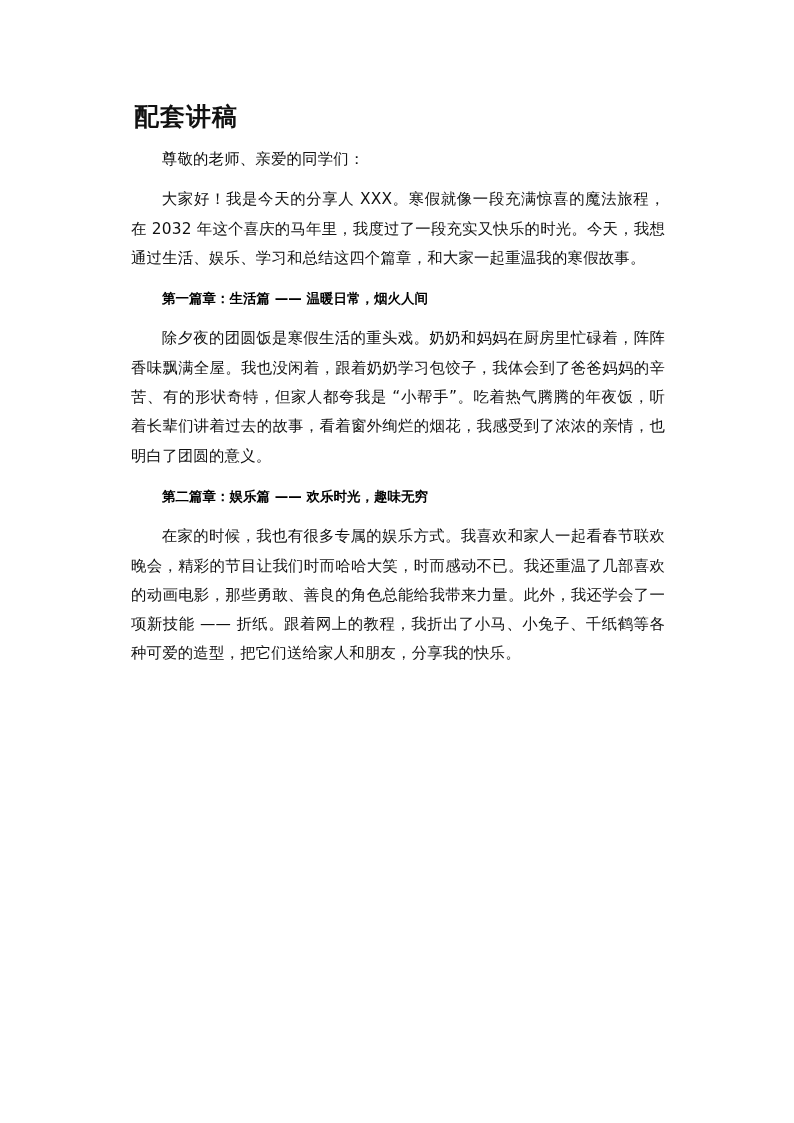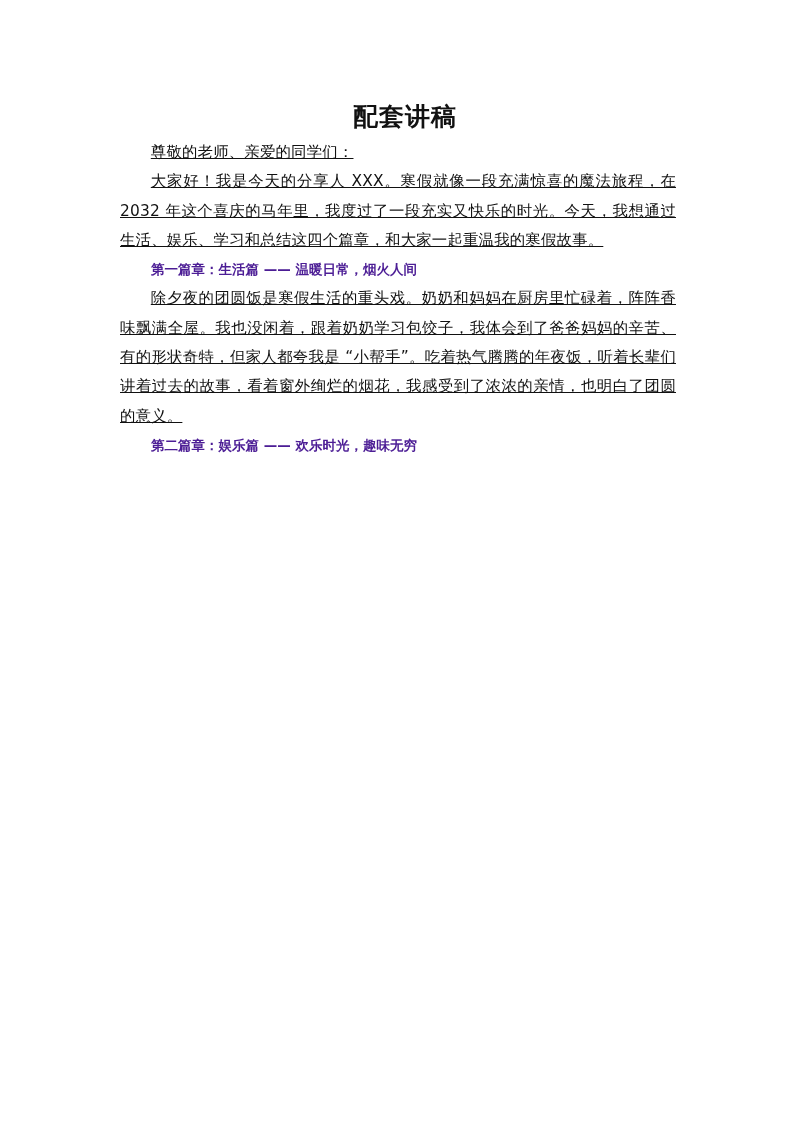--- a/index.html
+++ b/index.html
@@ -6,58 +6,58 @@
     body { width: 794px; height: 1123px; position: relative; overflow: hidden; }
     .page {
       position: absolute;
       left: 120px;
       top: 100px;
       width: 556px;
       color: #111111;
       font-family: "DejaVu Sans", "Liberation Sans", sans-serif;
     }
     .title {
-      text-align: center;
+      text-align: left;
       font-size: 25px;
       font-weight: bold;
       line-height: 34px;
       margin: 0 0 4px 0;
       padding-left: 14px;
       letter-spacing: 1px;
     }
     .para {
       font-size: 15.4px;
       line-height: 29.3px;
-      margin: 0;
+      margin: 11px;
       text-indent: 2em;
       text-align: justify;
       text-align-last: left;
       letter-spacing: 0.2px;
-      text-decoration: underline;
     }
     .heading {
       font-size: 13.5px;
       line-height: 29.3px;
-      margin: 0;
+      margin: 11px;
       text-indent: 2.3em;
       font-weight: bold;
-      color: #4c1d95;
+      color: #000000;
     }
     .salutation { text-indent: 2em; }
   </style>
 </head>
 <body>
 
 <div class="page">
   <h1 class="title">配套讲稿</h1>
 
   <p class="para salutation">尊敬的老师、亲爱的同学们：</p>
   <p class="para">大家好！我是今天的分享人 XXX。寒假就像一段充满惊喜的魔法旅程，在 2032 年这个喜庆的马年里，我度过了一段充实又快乐的时光。今天，我想通过生活、娱乐、学习和总结这四个篇章，和大家一起重温我的寒假故事。</p>
 
   <section>
     <p class="heading">第一篇章：生活篇 —— 温暖日常，烟火人间</p>
     <p class="para">除夕夜的团圆饭是寒假生活的重头戏。奶奶和妈妈在厨房里忙碌着，阵阵香味飘满全屋。我也没闲着，跟着奶奶学习包饺子，我体会到了爸爸妈妈的辛苦、有的形状奇特，但家人都夸我是 “小帮手”。吃着热气腾腾的年夜饭，听着长辈们讲着过去的故事，看着窗外绚烂的烟花，我感受到了浓浓的亲情，也明白了团圆的意义。</p>
   </section>
 
   <section>
     <p class="heading">第二篇章：娱乐篇 —— 欢乐时光，趣味无穷</p>
+    <p class="para">在家的时候，我也有很多专属的娱乐方式。我喜欢和家人一起看春节联欢晚会，精彩的节目让我们时而哈哈大笑，时而感动不已。我还重温了几部喜欢的动画电影，那些勇敢、善良的角色总能给我带来力量。此外，我还学会了一项新技能 —— 折纸。跟着网上的教程，我折出了小马、小兔子、千纸鹤等各种可爱的造型，把它们送给家人和朋友，分享我的快乐。</p>
   </section>
 </div>
 
 </body></html>

